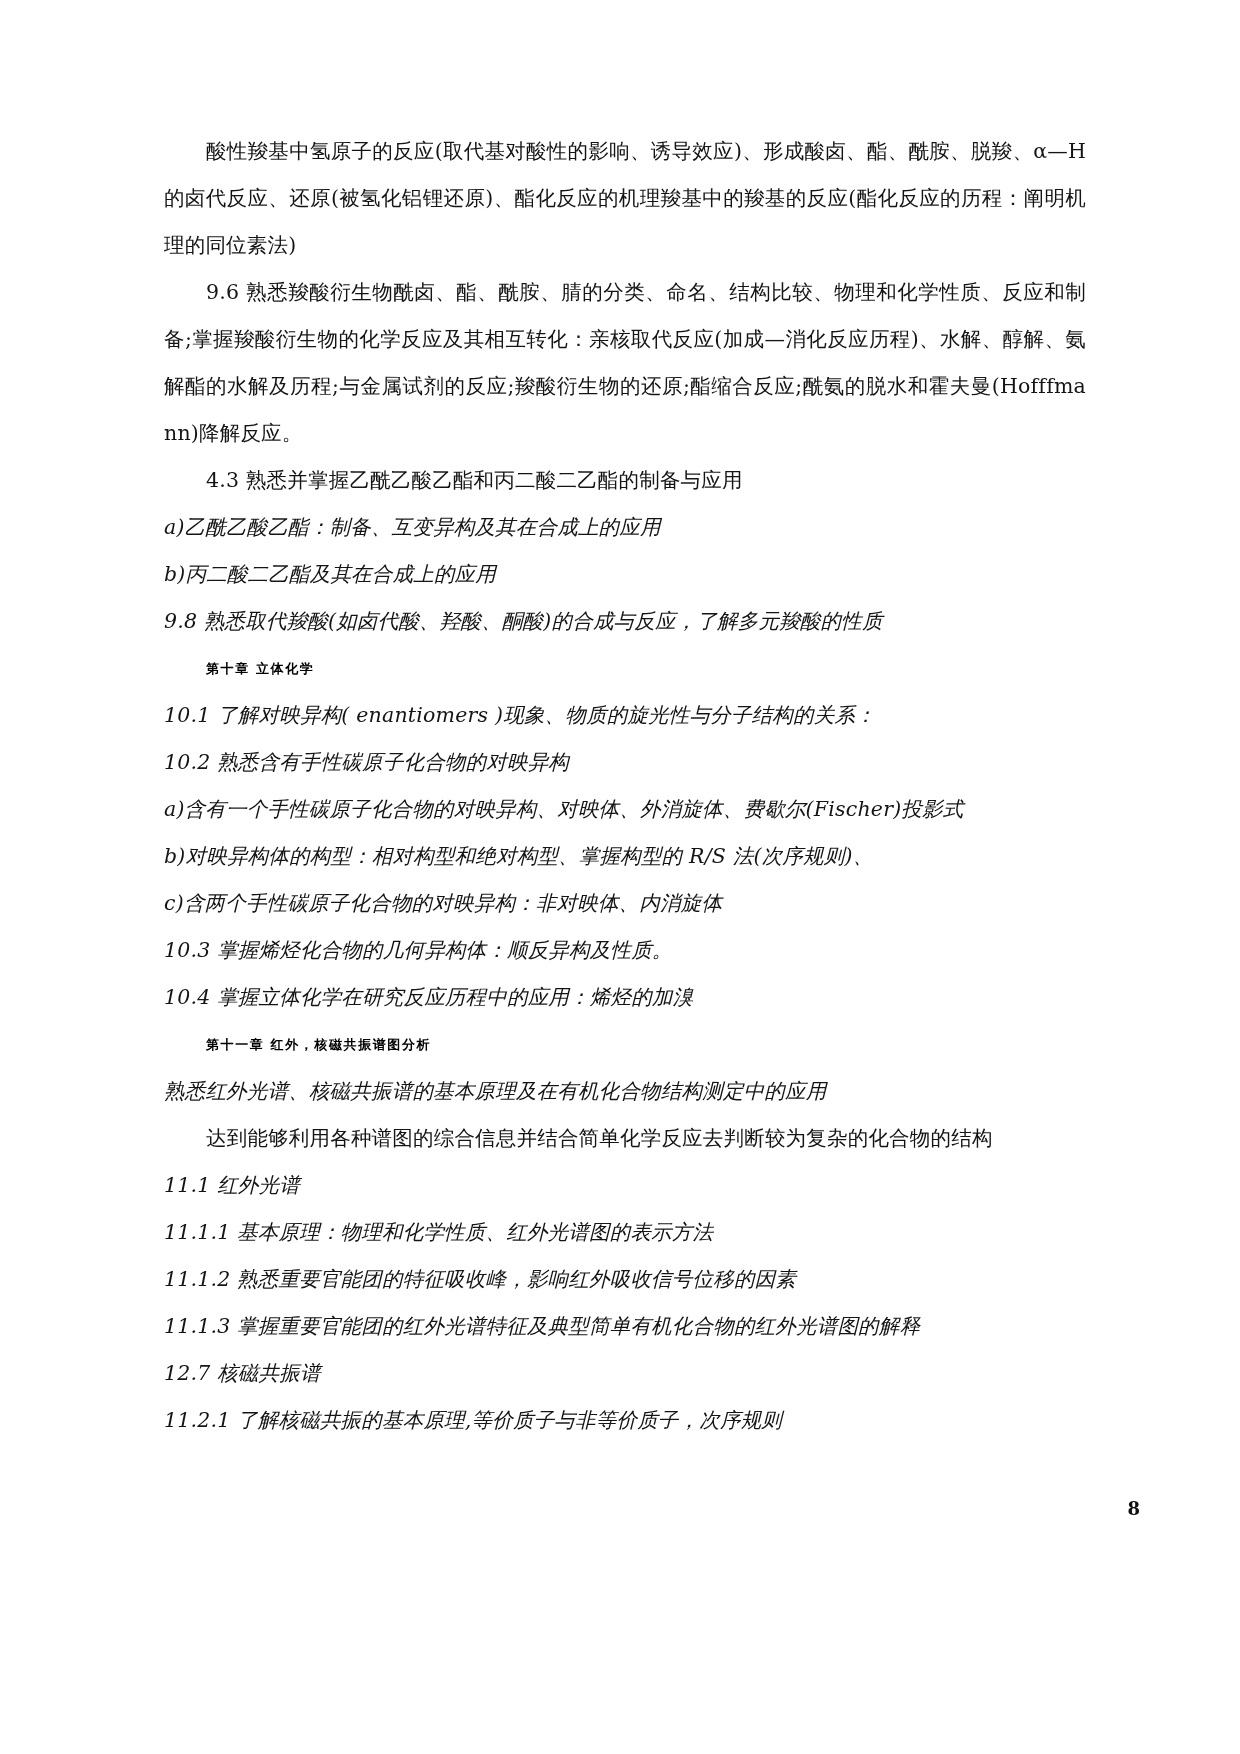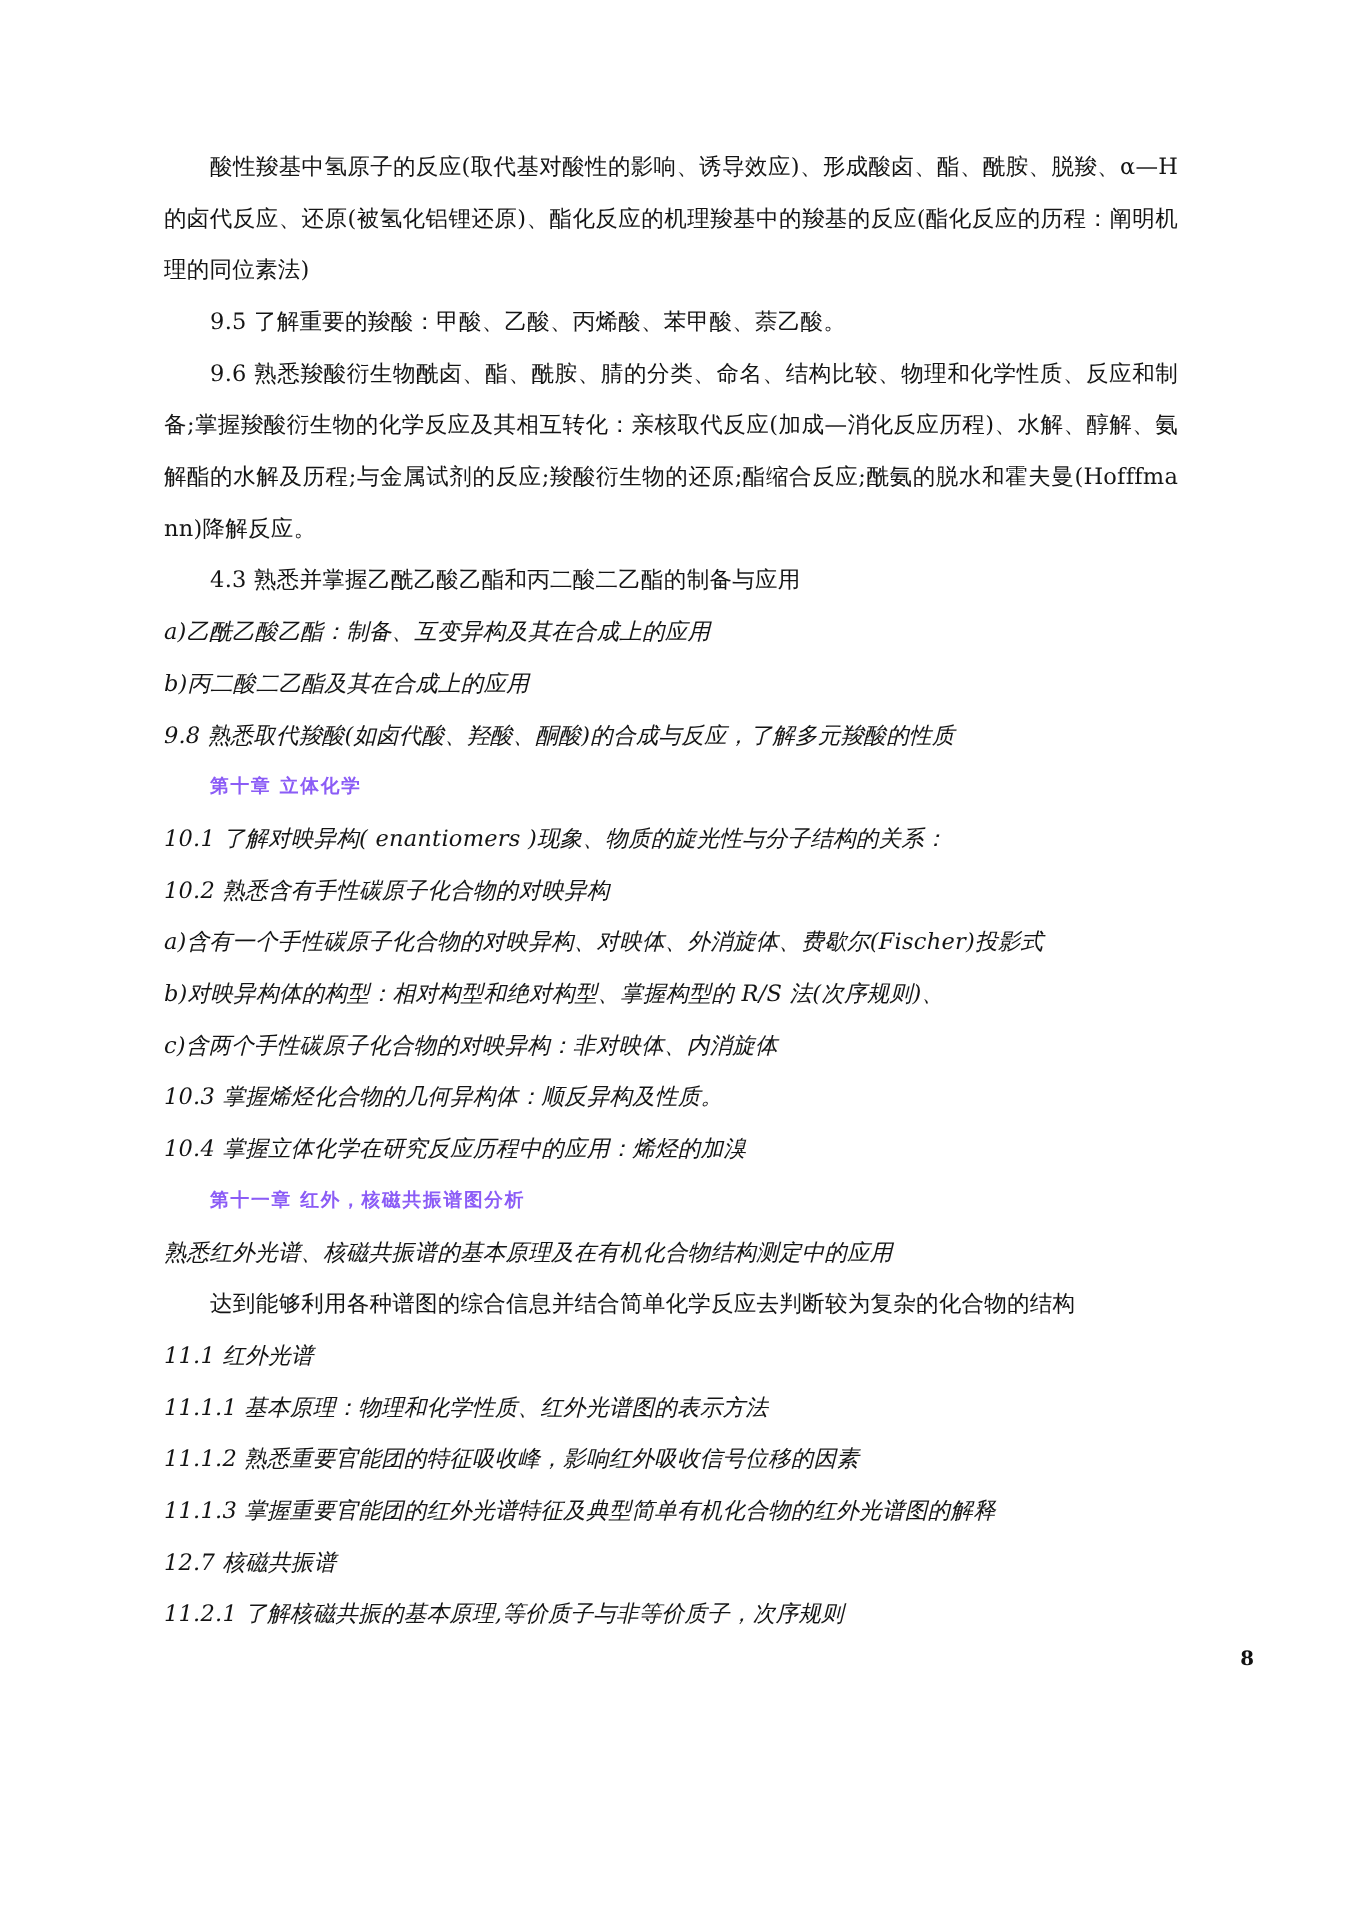--- a/index.html
+++ b/index.html
@@ -21,21 +21,21 @@
     position: absolute;
     top: 0; left: 0;
     width: 1240px;
     height: 1754px;
     background: #ffffff;
   }
 
   
   .content {
     position: absolute;
-    left: 149px;
+    left: 164px;
     top: 128px;
     width: 922px;
   }
 
   .para {
     font-size: 20.5px;
     line-height: 47px;
     text-align: justify;
     text-justify: inter-ideograph;
     margin: 0 0 0 0;
@@ -50,26 +50,26 @@
   }
 
   
   .flush {
     text-indent: 0;
     font-style: italic;
   }
 
   
   .chapter {
-    font-size: 17px;
+    font-size: 13px;
     line-height: 47px;
     text-indent: 42px;
     letter-spacing: 1.6px;
     font-weight: 600;
-    color: #8b5cf6;
+    color: #000000;
     margin: 0;
   }
 
   .page-number {
     position: absolute;
     right: 100px;
     top: 1498px;
     font-size: 18px;
     font-weight: bold;
     color: #111111;
@@ -78,21 +78,20 @@
 </style>
 </head>
 <body>
 
 <div class="page">
 
   <div class="content">
 
     <p class="para indent2">酸性羧基中氢原子的反应(取代基对酸性的影响、诱导效应)、形成酸卤、酯、酰胺、脱羧、α—H 的卤代反应、还原(被氢化铝锂还原)、酯化反应的机理羧基中的羧基的反应(酯化反应的历程：阐明机理的同位素法)</p>
 
-    <p class="para indent2">9.5 了解重要的羧酸：甲酸、乙酸、丙烯酸、苯甲酸、萘乙酸。</p>
 
     <p class="para indent2">9.6 熟悉羧酸衍生物酰卤、酯、酰胺、腈的分类、命名、结构比较、物理和化学性质、反应和制备;掌握羧酸衍生物的化学反应及其相互转化：亲核取代反应(加成—消化反应历程)、水解、醇解、氨解酯的水解及历程;与金属试剂的反应;羧酸衍生物的还原;酯缩合反应;酰氨的脱水和霍夫曼(Hofffmann)降解反应。</p>
 
     <p class="para indent2">4.3 熟悉并掌握乙酰乙酸乙酯和丙二酸二乙酯的制备与应用</p>
 
     <p class="para flush">a)乙酰乙酸乙酯：制备、互变异构及其在合成上的应用</p>
 
     <p class="para flush">b)丙二酸二乙酯及其在合成上的应用</p>
 
     <p class="para flush">9.8 熟悉取代羧酸(如卤代酸、羟酸、酮酸)的合成与反应，了解多元羧酸的性质</p>

